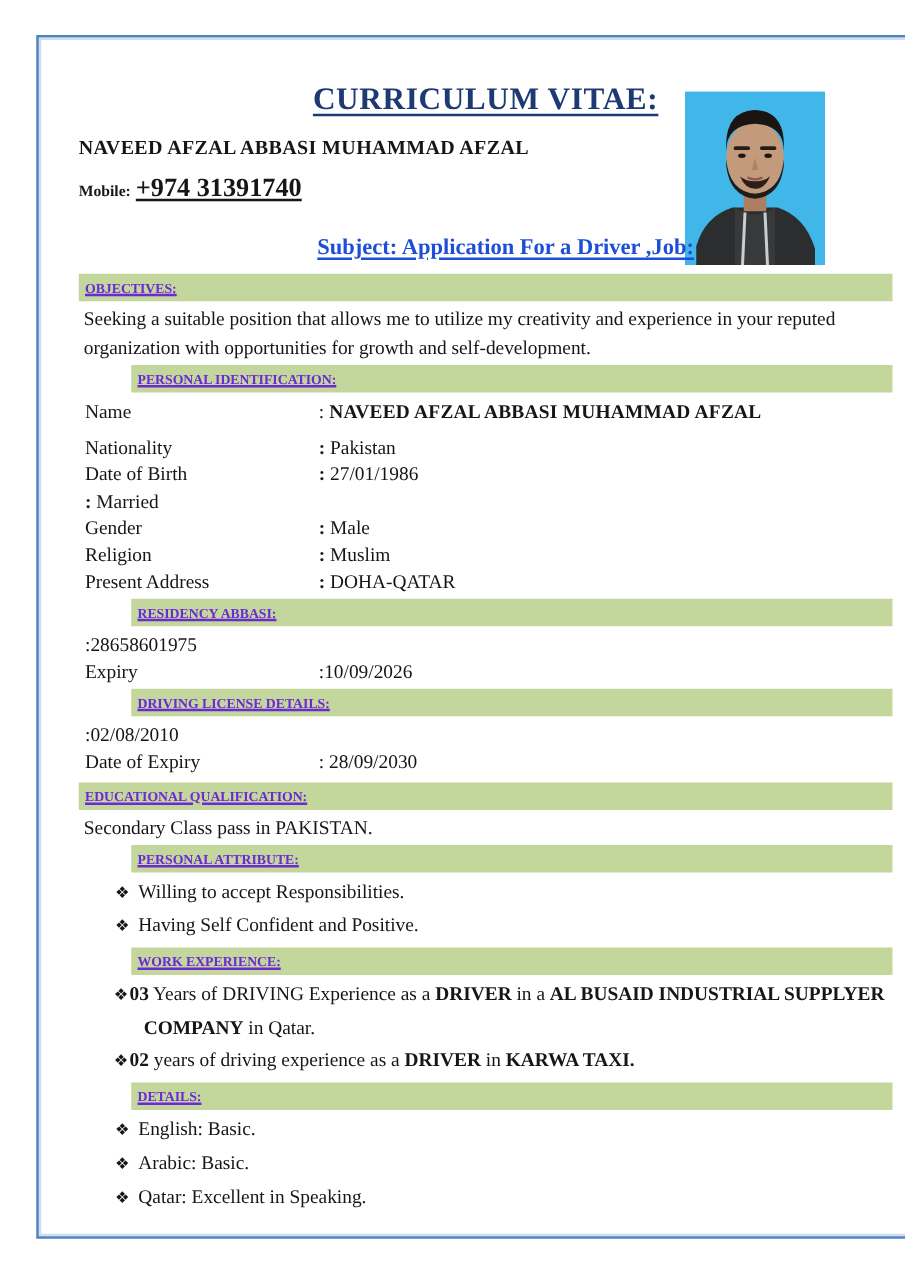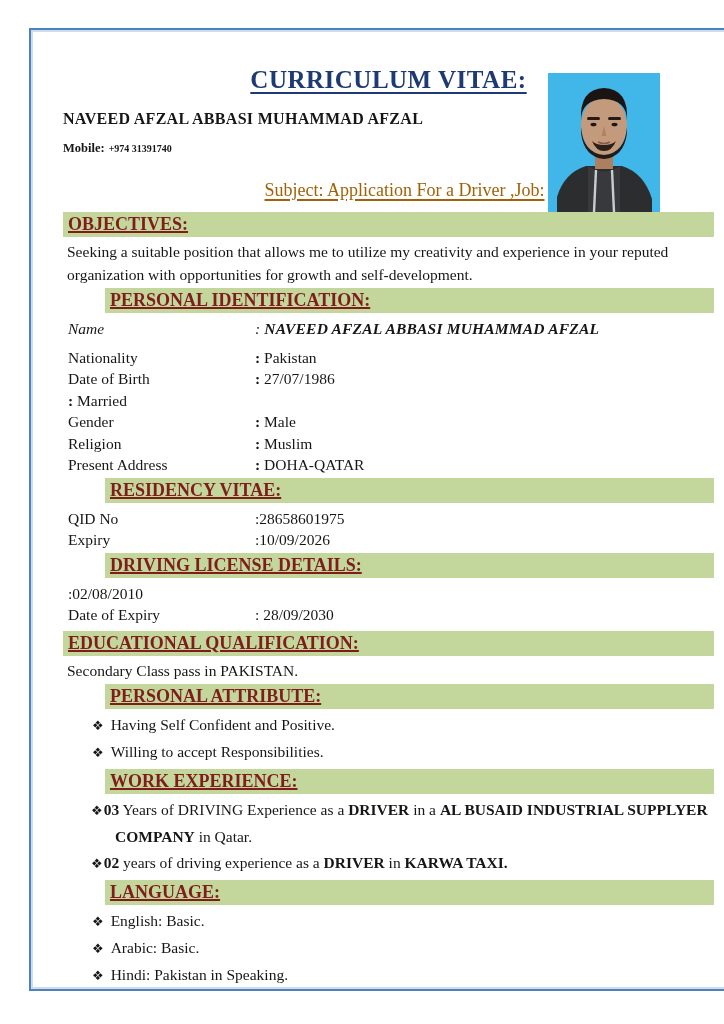--- a/index.html
+++ b/index.html
@@ -19,45 +19,45 @@
   }
   .title-wrap{margin-top:36px;text-align:center;}
   .doc-title{
     font-size:25px;font-weight:bold;color:#1e3a74;
     text-decoration:underline;text-decoration-thickness:2px;text-underline-offset:4px;
     letter-spacing:0.5px;
   }
   .name-line{margin-top:16px;font-size:16px;font-weight:bold;letter-spacing:0.3px;}
   .mobile-line{margin-top:10px;}
   .mobile-label{font-size:12.5px;font-weight:bold;}
-  .mobile-value{font-size:10px;font-weight:bold;}
+  .mobile-value{font-size:21px;font-weight:bold;text-decoration:underline;}
   .subject-wrap{margin-top:24px;text-align:center;}
   .subject{
-    font-size:18px;font-weight:normal;color:#a16207;
+    font-size:18px;font-weight:bold;color:#1d4ed8;
     text-decoration:underline;text-decoration-thickness:2px;text-underline-offset:3px;margin-left:32px;
   }
   .bar{
     background:#c3d69b;margin-top:11px;padding:2px 5px 2px 5px;
   }
   .bar.tight{margin-top:2px;margin-left:42px;}
   .bar.med{margin-top:5px;}
   .bar-text{
-    font-size:18px;font-weight:bold;color:#7f1d1d;
+    font-size:11px;font-weight:bold;color:#6d28d9;
     text-decoration:underline;text-decoration-thickness:1.5px;
   }
   .body-text{
     margin:4px 0 2px 0;padding-left:4px;font-size:15.5px;line-height:22.5px;
   }
   .rows{margin:5px 0 2px 0;padding-left:5px;}
   .row{display:flex;font-size:15.5px;line-height:21.5px;}
   .row .label{width:187px;flex:0 0 auto;}
   .row .value{white-space:pre-wrap;}
   .pid .sep{font-weight:bold;}
   .pid .name-row .sep{font-weight:normal;}
-  .pid .name-row{margin-bottom:7px;font-style:italic;}
+  .pid .name-row{margin-bottom:7px;}
   .pid .name-row .value{font-weight:bold;letter-spacing:0.2px;}
   sup{font-size:10px;line-height:0;}
   .blist{margin:3px 0 3px 0;}
   .bitem{font-size:15.5px;line-height:26px;padding-left:29px;}
   .bullet{font-family:"DejaVu Sans", sans-serif;font-size:13px;}
   .bitem .bullet{margin-right:7px;}
   .witem{
     font-size:15.5px;line-height:26px;
     padding-left:52px;text-indent:-24px;
   }
@@ -122,21 +122,21 @@
           <span class="value"> NAVEED AFZAL ABBASI MUHAMMAD AFZAL</span>
       </div>
       <div class="row">
         <span class="label">Nationality</span>
           <span class="sep">:</span>
           <span class="value"> Pakistan</span>
       </div>
       <div class="row">
         <span class="label">Date of Birth</span>
           <span class="sep">:</span>
-          <span class="value"> 27/07/1986</span>
+          <span class="value"> 27/01/1986</span>
       </div>
       <div class="row">
           <span class="sep">:</span>
           <span class="value"> Married</span>
       </div>
       <div class="row">
         <span class="label">Gender</span>
           <span class="sep">:</span>
           <span class="value"> Male</span>
       </div>
@@ -146,25 +146,24 @@
           <span class="value"> Muslim</span>
       </div>
       <div class="row">
         <span class="label">Present Address</span>
           <span class="sep">:</span>
           <span class="value"> DOHA-QATAR</span>
       </div>
     </div>
 
     <div class="bar tight">
-      <span class="bar-text">RESIDENCY VITAE:</span>
+      <span class="bar-text">RESIDENCY ABBASI:</span>
     </div>
     <div class="rows">
       <div class="row">
-        <span class="label">QID No</span>
           <span class="sep">:</span>
           <span class="value">28658601975</span>
       </div>
       <div class="row">
         <span class="label">Expiry</span>
           <span class="sep">:</span>
           <span class="value">10/09/2026</span>
       </div>
     </div>
 
@@ -185,35 +184,35 @@
 
     <div class="bar med">
       <span class="bar-text">EDUCATIONAL QUALIFICATION:</span>
     </div>
     <p class="body-text">Secondary Class pass in PAKISTAN.</p>
 
     <div class="bar tight">
       <span class="bar-text">PERSONAL ATTRIBUTE:</span>
     </div>
     <div class="blist">
+      <div class="bitem"><span class="bullet">❖</span><span>Willing to accept Responsibilities.</span></div>
       <div class="bitem"><span class="bullet">❖</span><span>Having Self Confident and Positive.</span></div>
-      <div class="bitem"><span class="bullet">❖</span><span>Willing to accept Responsibilities.</span></div>
     </div>
 
     <div class="bar tight">
       <span class="bar-text">WORK EXPERIENCE:</span>
     </div>
     <div class="blist">
       <div class="witem"><span class="bullet">❖</span><b class="bnum">03</b><span> Years of  DRIVING Experience as a </span><b>DRIVER</b><span> in a </span><b>AL BUSAID INDUSTRIAL SUPPLYER COMPANY</b><span> in Qatar.</span></div>
       <div class="witem"><span class="bullet">❖</span><b class="bnum">02</b><span> years of driving experience as a </span><b>DRIVER</b><span> in </span><b>KARWA TAXI.</b><span></span></div>
     </div>
 
     <div class="bar tight">
-      <span class="bar-text">LANGUAGE:</span>
+      <span class="bar-text">DETAILS:</span>
     </div>
     <div class="blist">
       <div class="bitem"><span class="bullet">❖</span><span>English: Basic.</span></div>
       <div class="bitem"><span class="bullet">❖</span><span>Arabic: Basic.</span></div>
-      <div class="bitem"><span class="bullet">❖</span><span>Hindi: Pakistan in Speaking.</span></div>
+      <div class="bitem"><span class="bullet">❖</span><span>Qatar: Excellent in Speaking.</span></div>
     </div>
 
   </div>
 </div>
 
 </body></html>

